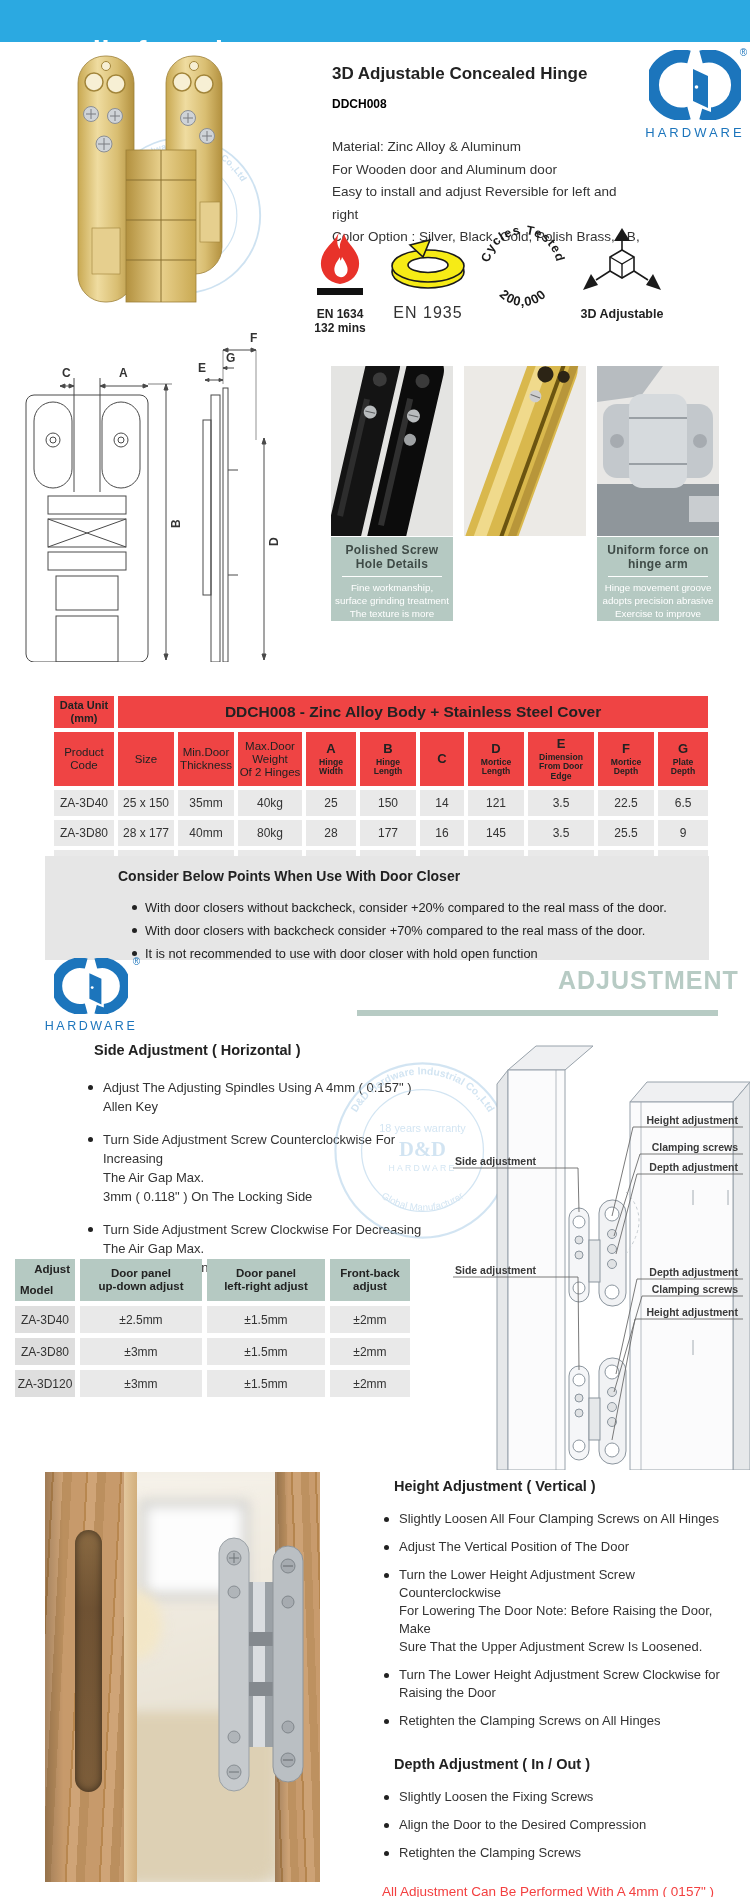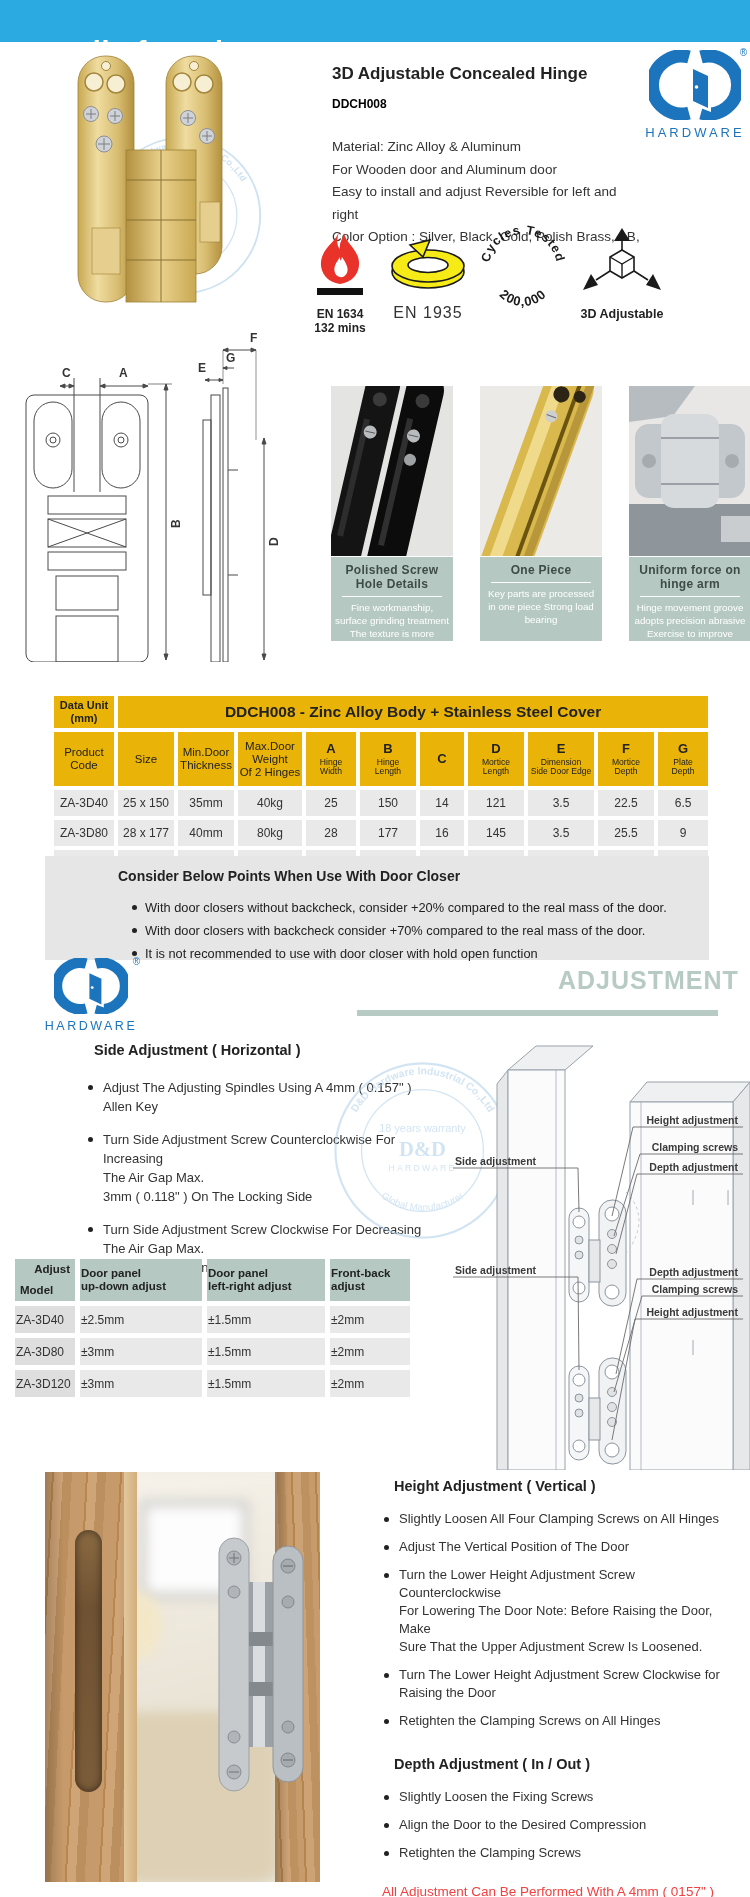--- a/index.html
+++ b/index.html
@@ -23,39 +23,39 @@
   .p-title{font-size:17px;font-weight:bold;color:#222;margin:0 0 13px 0}
   .p-model{font-size:12px;font-weight:bold;color:#000000;margin:0 0 25px 0}
   .p-line{font-size:13.5px;color:#333;line-height:22.5px}
 
   
   .cert{ text-align:center }
   .cert .lbl{font-size:12px;font-weight:bold;color:#222;line-height:14px;margin-top:3px}
   .cert .lbl-light{font-size:16px;font-weight:400;color:#333;letter-spacing:1px;margin-top:6px}
 
   
-  .cards{left:331px;top:386px;display:grid;grid-template-columns:repeat(3,122px);gap:27px}
+  .cards{left:331px;top:366px;display:grid;grid-template-columns:repeat(3,122px);gap:11px}
   .card .photo{width:122px;height:170px;overflow:hidden;background:#e9e9e9}
   .card .cap{width:122px;height:84px;background:#B5C9C2;overflow:hidden;box-sizing:border-box;
              padding:6px 3px 0 3px;text-align:center;margin-top:1px}
   .cap .t{font-size:12px;font-weight:bold;color:#3F4B47;line-height:14px;letter-spacing:.3px}
   .cap .dv{width:86%;height:1px;background:#fff;margin:5px auto 4px auto}
   .cap .d{font-size:9.8px;color:#fff;line-height:13px}
 
   
   .spec{left:50px;top:692px;border-collapse:separate;border-spacing:4px;width:656px;table-layout:fixed}
   .spec td{text-align:center;vertical-align:middle}
-  .spec .hd{background:#eab308;color:#222}
+  .spec .hd{background:#ef4444;color:#222}
   .spec .corner{font-size:11px;font-weight:bold;line-height:13px}
   .spec .big-title{font-size:15.5px;font-weight:bold}
   .spec tr.h1 td{height:30px}
   .spec tr.h2 td{height:52px}
   .spec .letter{display:block;font-size:13px;font-weight:bold;line-height:14px}
   .spec .plainmain{display:block;font-size:11.5px;font-weight:400;line-height:13px}
-  .spec .sub{display:block;font-size:8.6px;font-weight:400;line-height:9.5px;margin-top:2px}
+  .spec .sub{display:block;font-size:8.6px;font-weight:700;line-height:9.5px;margin-top:2px}
   .spec tr.dr td{background:#E9E9E9;height:24px;font-size:12px;color:#333}
 
   
   .closer{left:45px;top:856px;width:664px;height:104px;background:#E6E6E6;box-sizing:border-box;
           padding:12px 20px 0 73px}
   .closer .t{font-size:14px;font-weight:bold;color:#222;margin-bottom:6px}
   .closer li{position:relative;list-style:none;padding-left:15px;font-size:12.8px;color:#222;line-height:23px}
   .closer li::before{content:"";position:absolute;left:2px;top:9px;width:5px;height:5px;border-radius:50%;background:#222}
   .closer ul{margin:12px;padding:0}
 
@@ -65,21 +65,21 @@
 
   
   .side{left:86px;top:1042px;width:345px}
   .side .t{font-size:14.5px;font-weight:bold;color:#222;margin:0 0 20px 8px}
   .blist{list-style:none;margin:0;padding:0}
   .blist li{position:relative;padding-left:17px;font-size:13px;color:#333;line-height:19px;margin-bottom:14px}
   .blist li::before{content:"";position:absolute;left:2px;top:7px;width:5px;height:5px;border-radius:50%;background:#222}
 
   
   .adjt{left:10px;top:1254px;border-collapse:separate;border-spacing:5px;width:390px;table-layout:fixed}
-  .adjt td{vertical-align:middle}
+  .adjt td{text-align:center;vertical-align:middle}
   .adjt tr.h td{background:#B5C9C2;height:40px;font-size:11.5px;font-weight:bold;color:#222;line-height:13px}
   .adjt .corner{position:relative;background:
      linear-gradient(to bottom right,#B5C9C2 49.4%,#90a89f 49.4%,#90a89f 50.8%,#B5C9C2 50.8%)}
   .adjt .c-a{position:absolute;right:5px;top:4px;font-size:11.5px;font-weight:bold}
   .adjt .c-m{position:absolute;left:5px;bottom:4px;font-size:11.5px;font-weight:bold}
   .adjt tr.d td{height:25px;font-size:12px;color:#333;background:#E9E9E9}
   .adjt tr.d td:first-child{background:#DEDEDE}
 
   
   .dlbl{font-size:10.5px;font-weight:bold;color:#3a3a3a;white-space:nowrap}
@@ -339,25 +339,20 @@
             <rect x="42" y="-24" width="12" height="230" fill="#F0DA8C"></rect>
             <rect x="66" y="-24" width="4" height="230" fill="#6b5410"></rect>
             <rect x="74" y="-24" width="8" height="230" fill="#b8963a"></rect>
             <circle cx="54" cy="6" r="8" fill="#2c2415"></circle>
               <circle cx="72" cy="2" r="6" fill="#2c2415"></circle>
             <circle cx="52" cy="30" r="6" fill="#cfcfcf"></circle>
               <line x1="47" y1="30" x2="57" y2="30" stroke="#6e6e6e"></line>
           </g>
         </svg>
       </div>
-      <div class="cap">
-        <div class="t">One Piece</div>
-        <div class="dv"></div>
-        <div class="d">Key parts are processed in one piece Strong load bearing</div>
-      </div>
     </div>
     <div class="card">
       <div class="photo">
         <svg viewBox="0 0 122 170" width="122" height="170">
           <rect width="122" height="170" fill="#e8e7e5"></rect>
           <polygon points="0,0 66,0 44,30 0,36" fill="#b7bcc0"></polygon>
           <rect x="0" y="118" width="122" height="52" fill="#8f969b"></rect>
           <rect x="6" y="38" width="110" height="74" rx="14" fill="#c3c8cc"></rect>
           <rect x="32" y="28" width="58" height="94" rx="13" fill="#d6dadd"></rect>
           <line x1="32" y1="52" x2="90" y2="52" stroke="#9aa0a5" stroke-width="2"></line>
@@ -425,21 +420,21 @@
             <span class="letter">C</span>
           </td>
       <td class="hd">
             <span class="letter">D</span>
             <span class="sub pre">Mortice
 Length</span>
           </td>
       <td class="hd">
             <span class="letter">E</span>
             <span class="sub pre">Dimension
-Side Door Edge</span>
+From Door Edge</span>
           </td>
       <td class="hd">
             <span class="letter">F</span>
             <span class="sub pre">Mortice
 Depth</span>
           </td>
       <td class="hd">
             <span class="letter">G</span>
             <span class="sub pre">Plate
 Depth</span>

